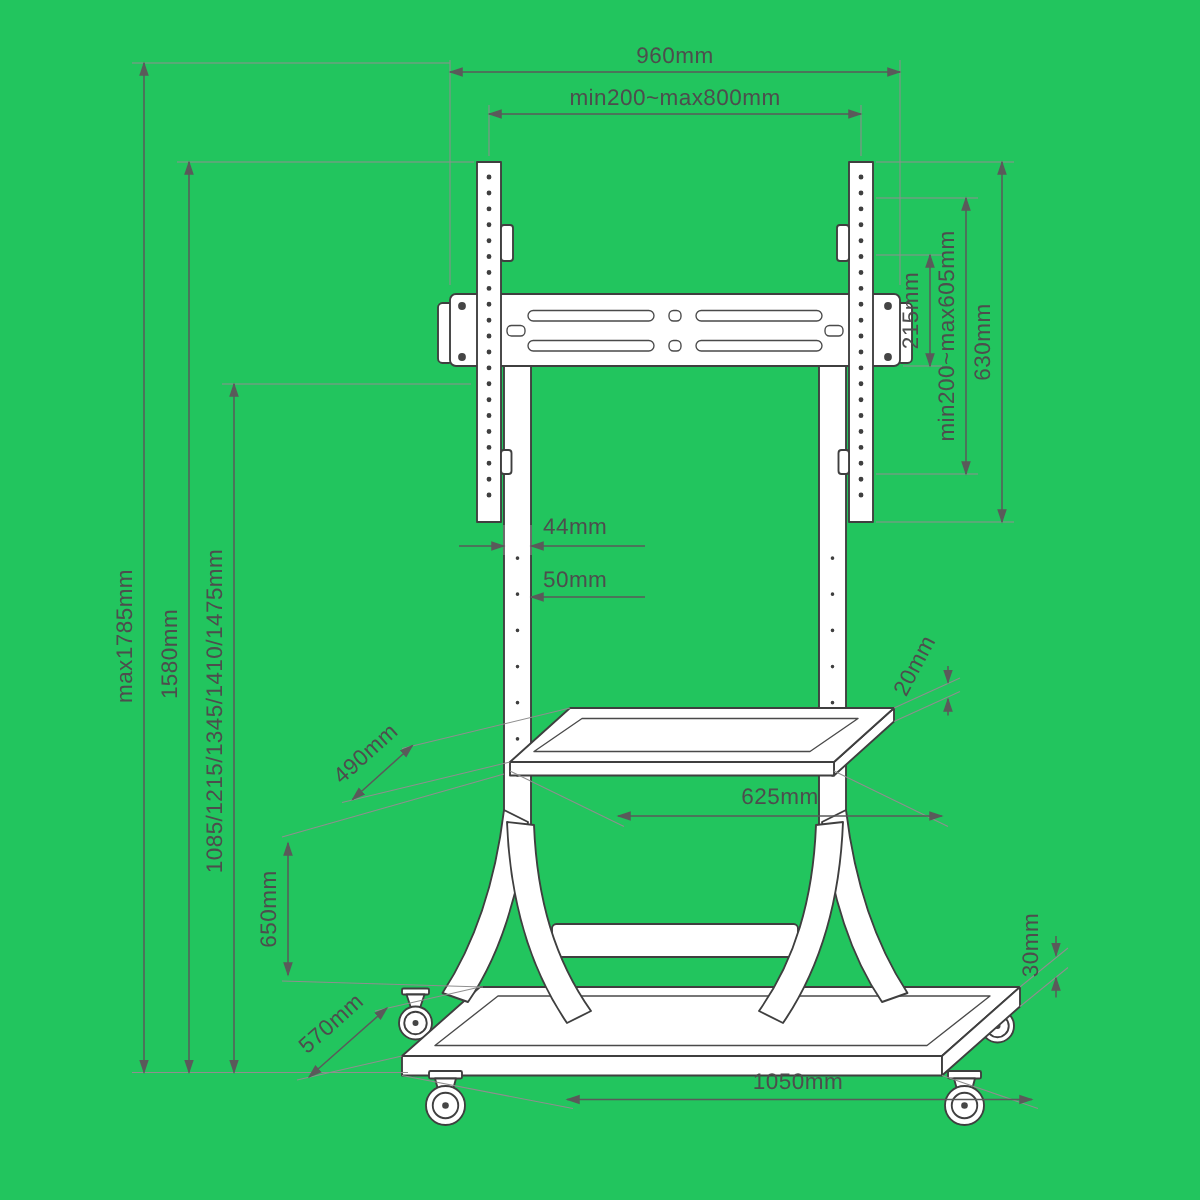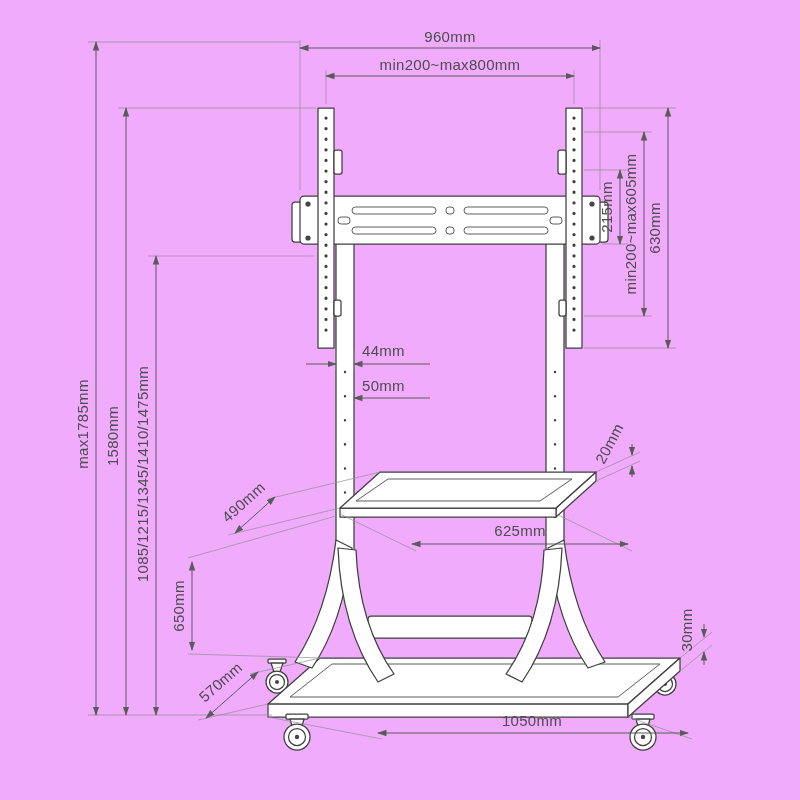--- a/index.html
+++ b/index.html
@@ -1,16 +1,16 @@
 <!DOCTYPE html>
 <html><head>
 <meta charset="utf-8">
 <style>
   html,body{margin:0;padding:0;background:#ffffff;}
-  #page{width:800px;height:800px;background:#f0abfc;overflow:hidden;position:relative;}
+  #page{width:800px;height:800px;background:#22c55e;overflow:hidden;position:relative;}
   svg{display:block;}
   .dw{stroke:#3f3f3f;stroke-width:1.25;fill:#ffffff;stroke-linejoin:round;}
   .dwn{stroke:#3f3f3f;stroke-width:1.25;fill:none;stroke-linejoin:round;}
   .thin{stroke:#4a4a4a;stroke-width:0.9;fill:none;stroke-linejoin:round;}
   .fillr{fill:#454545;stroke:none;}
   .dim{stroke:#5a5a5a;stroke-width:1;fill:none;}
   .ext{stroke:#8f8f8f;stroke-width:0.7;fill:none;}
   .holes{stroke:#3f3f3f;stroke-width:3.2;stroke-dasharray:0.1 10.5;stroke-linecap:round;fill:none;}
   .holes2{stroke:#3f3f3f;stroke-width:2.4;stroke-dasharray:0.1 24;stroke-linecap:round;fill:none;}
   .lbl{font-family:"Liberation Sans",sans-serif;font-size:15px;fill:#4d4d4d;letter-spacing:0.3px;}

